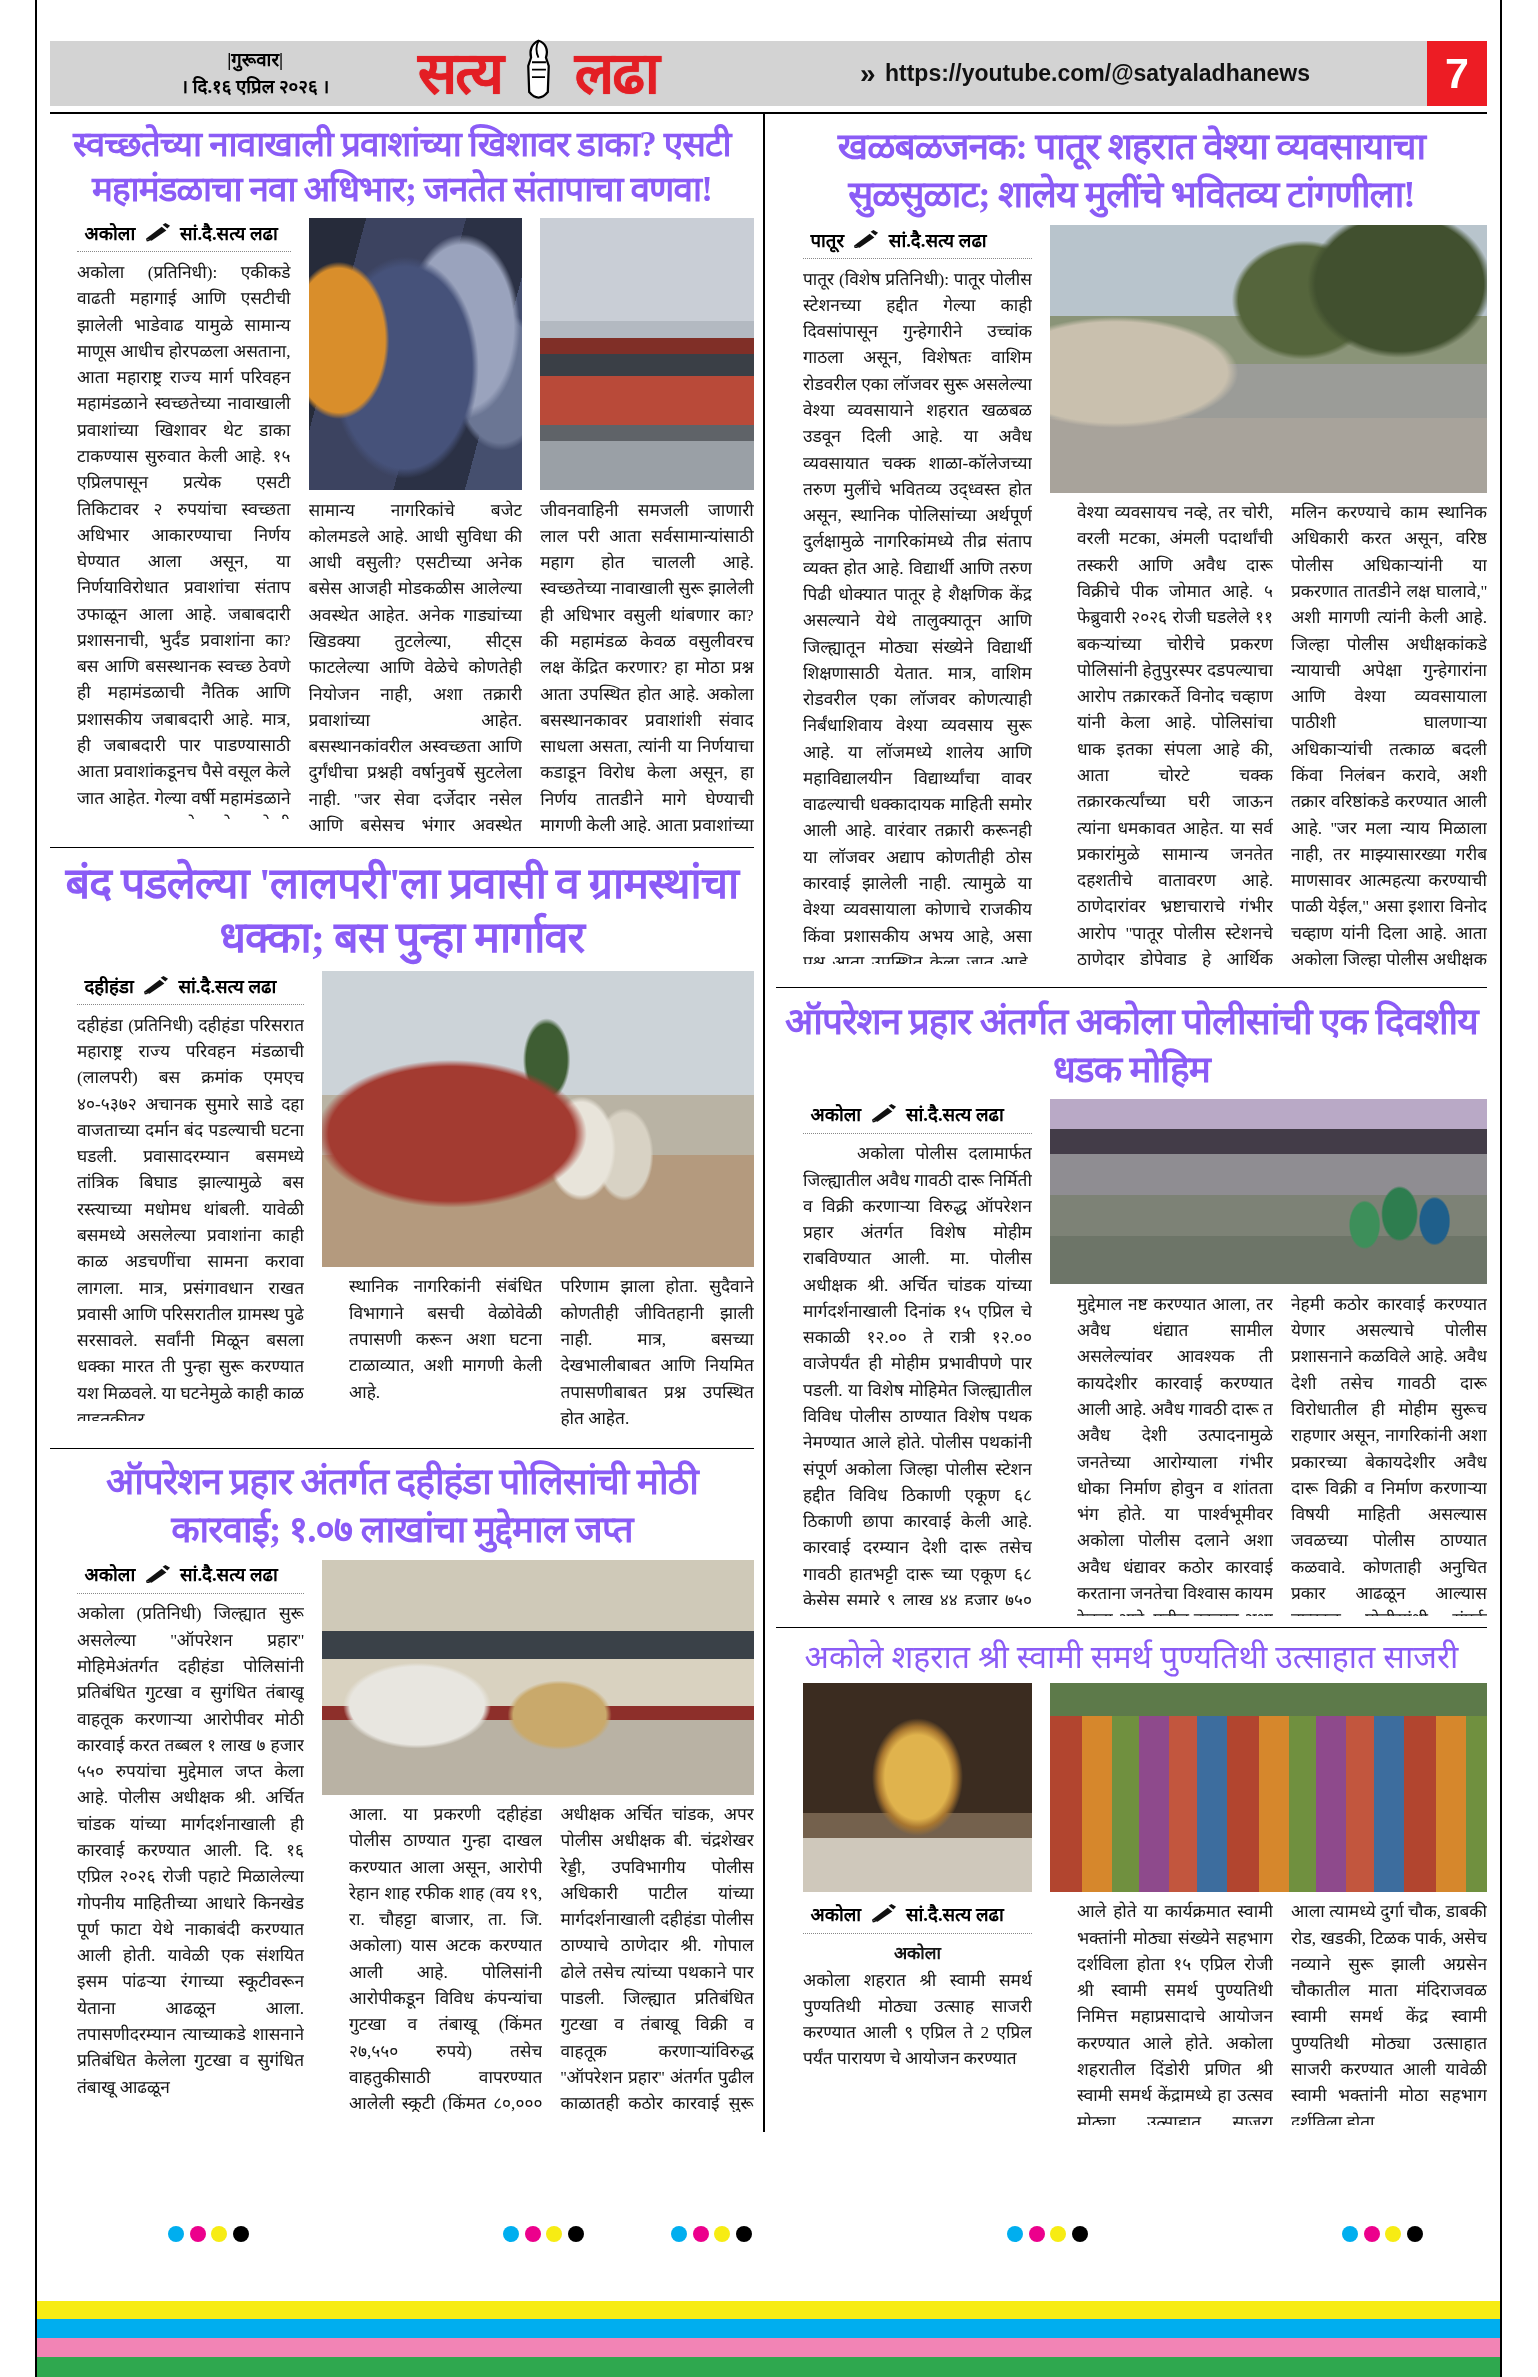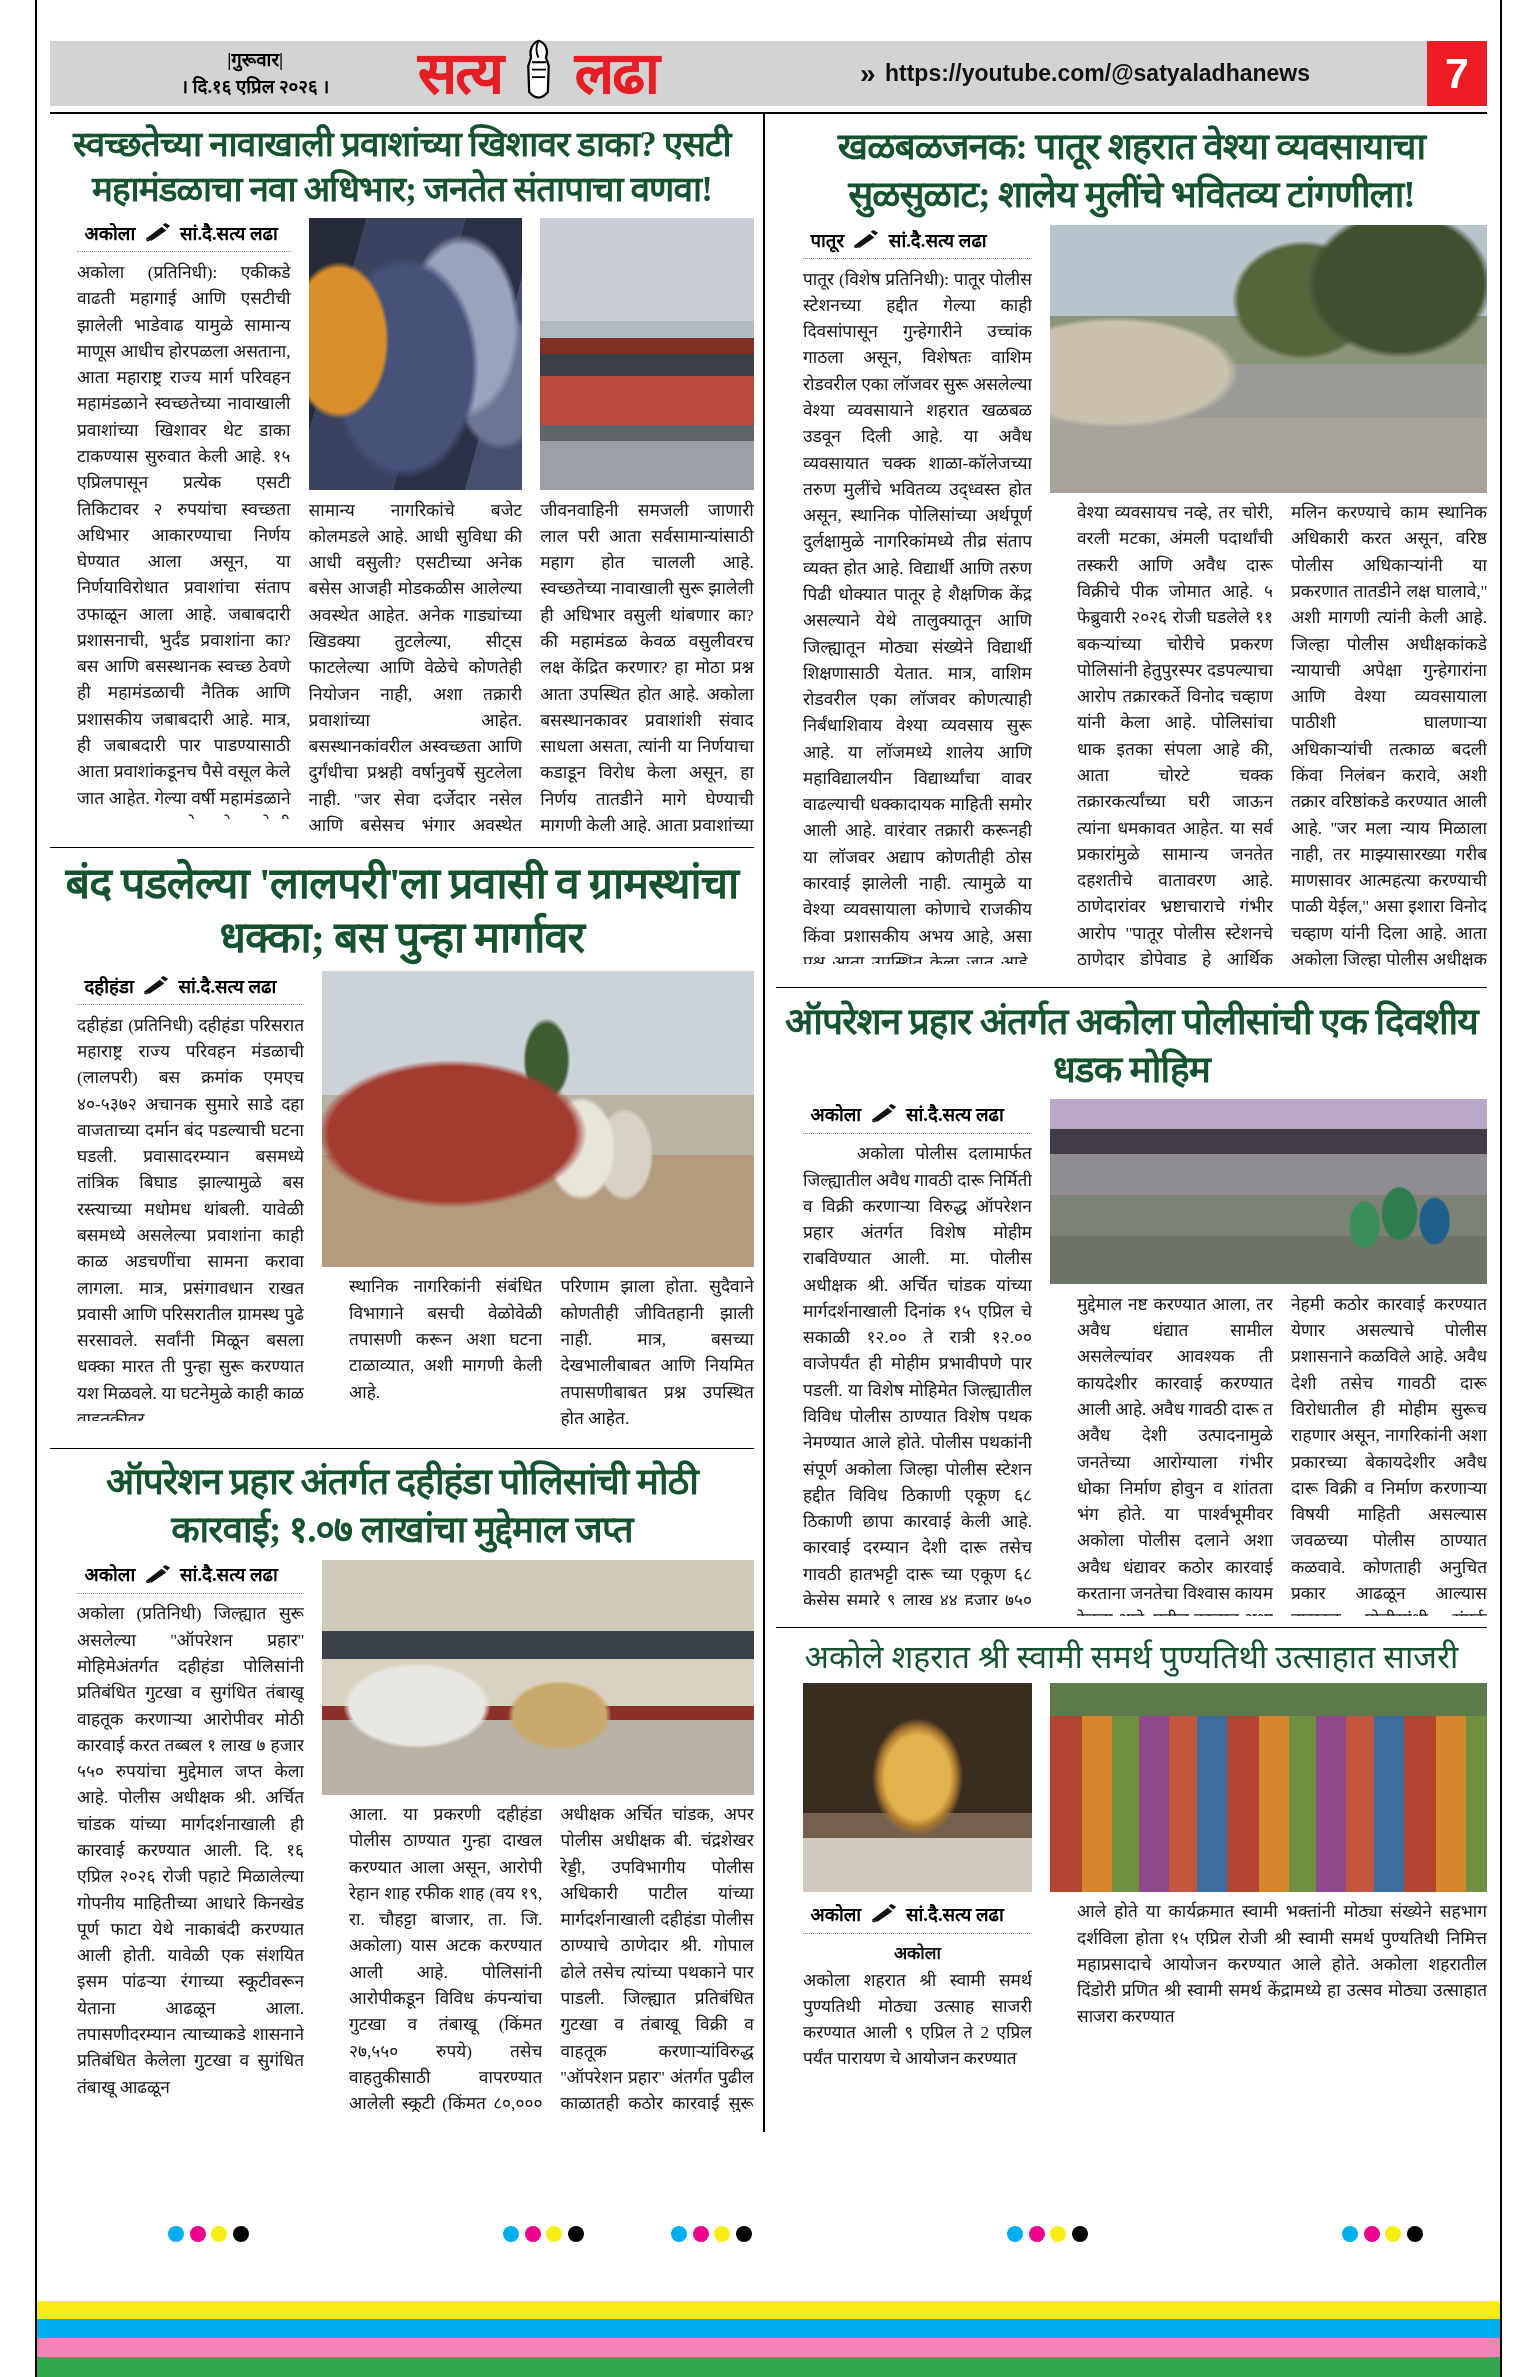--- a/index.html
+++ b/index.html
@@ -17,21 +17,21 @@
   .pagebox{position:absolute;right:0;top:0;width:60px;height:65px;background:var(--page_box_red,#ed1c24);color:#fff;display:flex;align-items:center;justify-content:center;font-family:"Liberation Sans","DejaVu Sans",sans-serif;font-weight:700;font-size:43px;}
   .top-rule{margin:5.6px 13px 0 13px;border-top:2.8px solid #000;}
   
   .content{display:flex;margin:0 13px;align-items:stretch;}
   .half{box-sizing:border-box;}
   .half.left{width:716px;padding-right:9.3px;}
   .half.right{width:725px;padding-left:11px;}
   .v-rule{width:1.9px;background:#000;}
   .hr{border-top:1.9px solid #000;margin:5.6px 0;}
   
-  .headline{text-align:center;color:#14532d;font-weight:700;margin:9.3px 1.9px 5.6px;}
+  .headline{text-align:center;color:#8b5cf6;font-weight:700;margin:9.3px 1.9px 5.6px;}
   .hl-38{font-size:35px;line-height:1.28;letter-spacing:-0.9px;}
   .hl-40{font-size:37px;line-height:1.3;letter-spacing:-0.9px;}
   .hl-heavy{font-size:43px;line-height:1.26;font-weight:900;letter-spacing:-0.9px;}
   .hl-heavy-sm{font-size:37px;line-height:1.3;font-weight:900;letter-spacing:-0.9px;}
   .hl-swami{font-size:32px;line-height:1.25;font-weight:400;}
   .byline{display:flex;align-items:center;gap:8.4px;font-size:18.6px;font-weight:700;color:#000;padding:1.9px 1.9px 6.5px 7.5px;border-bottom:1.9px dotted #888;margin-bottom:7.5px;}
   .pen{width:28px;height:18.6px;}
   .cols{display:flex;gap:18px;margin-left:27px;}
   .bodytxt{text-align:justify;font-size:17.3px;line-height:1.52;color:#141414;overflow:hidden;}
   .col{flex:1;min-width:0;}
@@ -273,20 +273,21 @@
                   </svg></span>
               <span>सां.दै.सत्य लढा</span>
             </div>
             <div class="bodytxt" style="text-align:center;font-weight:700;">अकोला</div>
             <div class="bodytxt" style="height:158px;">अकोला शहरात श्री स्वामी समर्थ पुण्यतिथी मोठ्या उत्साह साजरी करण्यात आली ९ एप्रिल ते 2 एप्रिल पर्यंत पारायण चे आयोजन करण्यात</div>
           </div>
           <div class="col">
             <div class="ph ph-crowd"></div>
             <div class="cols">
               <div class="col bodytxt" style="height:226px;">आले होते या कार्यक्रमात स्वामी भक्तांनी मोठ्या संख्येने सहभाग दर्शविला होता १५ एप्रिल रोजी श्री स्वामी समर्थ पुण्यतिथी निमित्त महाप्रसादाचे आयोजन करण्यात आले होते. अकोला शहरातील दिंडोरी प्रणित श्री स्वामी समर्थ केंद्रामध्ये हा उत्सव मोठ्या उत्साहात साजरा करण्यात</div>
+              <div class="col bodytxt" style="height:226px;">आला त्यामध्ये दुर्गा चौक, डाबकी रोड, खडकी, टिळक पार्क, असेच नव्याने सुरू झाली अग्रसेन चौकातील माता मंदिराजवळ स्वामी समर्थ केंद्र स्वामी पुण्यतिथी मोठ्या उत्साहात साजरी करण्यात आली यावेळी स्वामी भक्तांनी मोठा सहभाग दर्शविला होता.</div>
             </div>
           </div>
         </div>
       </div>
 
     </div>
   </div>
 
   <div class="regmarks">
     <div class="reggroup" style="left:131px;">

